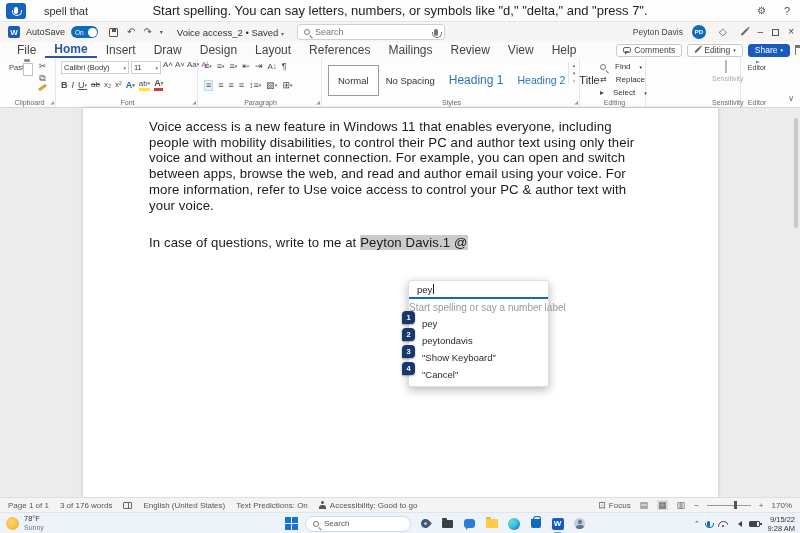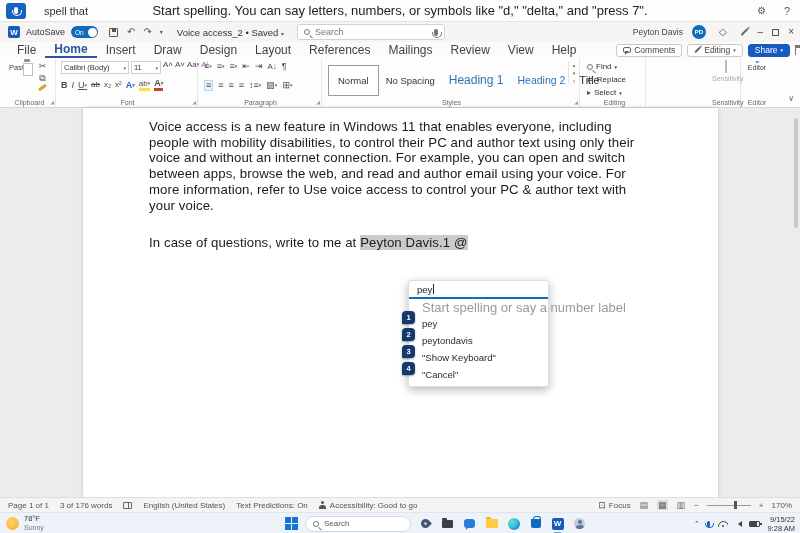--- a/index.html
+++ b/index.html
@@ -86,21 +86,21 @@
 .stylerow{position:absolute;left:4px;top:2px;height:40px;display:flex;align-items:center}
 .st{padding:0 7px;white-space:nowrap;color:#333}
 .st-normal{border:1px solid #9b9b9b;background:#fff;padding:9px 9px;font-size:9.5px}
 .st-nospace{font-size:9.5px}
 .st-h1{font-size:12px;color:#2e74b5}
 .st-h2{font-size:10.5px;color:#2e74b5}
 .st-title{font-size:11px;color:#2f2f2f}
 .stscroll{position:absolute;right:2px;top:4px;width:9px;display:flex;flex-direction:column;gap:2px;align-items:center;border-left:1px solid #e3e3e3;padding-left:2px}
 .stscroll span{font-size:5px;color:#666}
 .g-edit{left:584px;width:62px}
-.srow{position:absolute;left:3px;display:flex;align-items:center;gap:3px;font-size:8px;color:#333;white-space:nowrap}
+.srow{position:absolute;left:16px;display:flex;align-items:center;gap:9px;font-size:8px;color:#333;white-space:nowrap}
 .g-voice{left:648px;width:62px}
 .bigbtn{position:absolute;top:3px;width:100%;text-align:center}
 .bigbtn .blbl{font-size:7px;margin-top:3px}
 .g-sens{left:712px;width:29px}
 .sens-ic{width:13px;height:14px;border:1px solid #b9b9b9;margin:0 auto;background:repeating-linear-gradient(45deg,#e8e8e8,#e8e8e8 2px,#fff 2px,#fff 4px)}
 .g-editor{left:742px;width:30px;border-right:none}
 .editor-pen{position:relative;width:11px;height:3px;background:#2b6cd4;border-radius:1px;transform:rotate(-45deg);margin:5px auto 2px}
 .editor-pen::after{content:'';position:absolute;right:-3px;top:0;border-left:4px solid #2b6cd4;border-top:1.5px solid transparent;border-bottom:1.5px solid transparent}
 .rib-collapse{position:absolute;right:6px;bottom:4px;font-size:8px;color:#666}
 .docic{width:9px;height:11px;border:1px solid #555;position:relative}
@@ -113,21 +113,21 @@
 .doc-p{font-size:13.2px;line-height:15.7px;color:#1b1b1b;letter-spacing:.1px}
 .p2{margin-top:9px}
 .p3{margin-top:22px}
 .sel{background:#cbcbcb}
 .vscroll{position:absolute;right:2px;top:10px;width:4px;height:110px;background:#c9c9c9;border-radius:2px}
 
 
 #spell-popup{position:absolute;left:408px;top:280px;width:141px;background:#fff;border:1px solid #dedede;border-radius:3px;box-shadow:0 3px 10px rgba(0,0,0,.28);z-index:20;padding-bottom:3px}
 .sp-input{height:18px;line-height:18px;padding-left:8px;font-size:9.5px;color:#222;border-bottom:2px solid #0f6cbd}
 .caret{display:inline-block;width:1px;height:10px;background:#222;margin-left:1px;vertical-align:-1px}
-.sp-hint{height:16px;line-height:17px;padding-left:13px;font-size:13px;color:#9a9a9a;white-space:nowrap}
+.sp-hint{height:16px;line-height:17px;font-size:10px;color:#9a9a9a;white-space:nowrap}
 .sp-item{height:17px;line-height:17px;padding-left:13px;font-size:9.5px;color:#2b2b2b}
 .npin{position:absolute;left:-7px;width:13px;height:13px;background:#17386d;color:#fff;font-size:7.5px;font-weight:bold;border-radius:4px 4px 4px 1px;display:flex;align-items:center;justify-content:center;box-shadow:0 1px 2px rgba(0,0,0,.35)}
 
 
 #status-bar{bottom:21px;height:15px;background:#f4f4f4;border-top:1px solid #dedede;display:flex;align-items:center;font-size:8px;color:#555}
 .sb-left{display:flex;align-items:center;gap:11px;margin-left:8px}
 .sb-right{position:absolute;right:8px;display:flex;align-items:center;gap:8px}
 .book{width:9px;height:7px;border:1px solid #666;border-radius:1px;position:relative}
 .book::after{content:'';position:absolute;left:4px;top:0;width:1px;height:5px;background:#666}
 .person-ic{position:relative;width:7px;height:8px}

